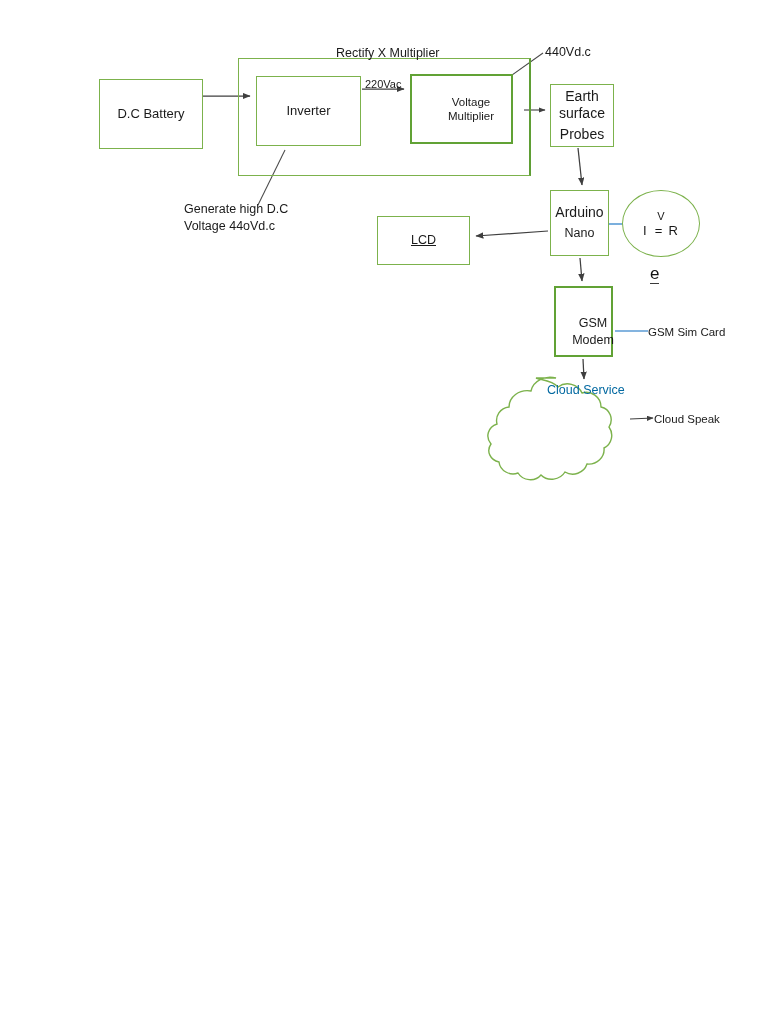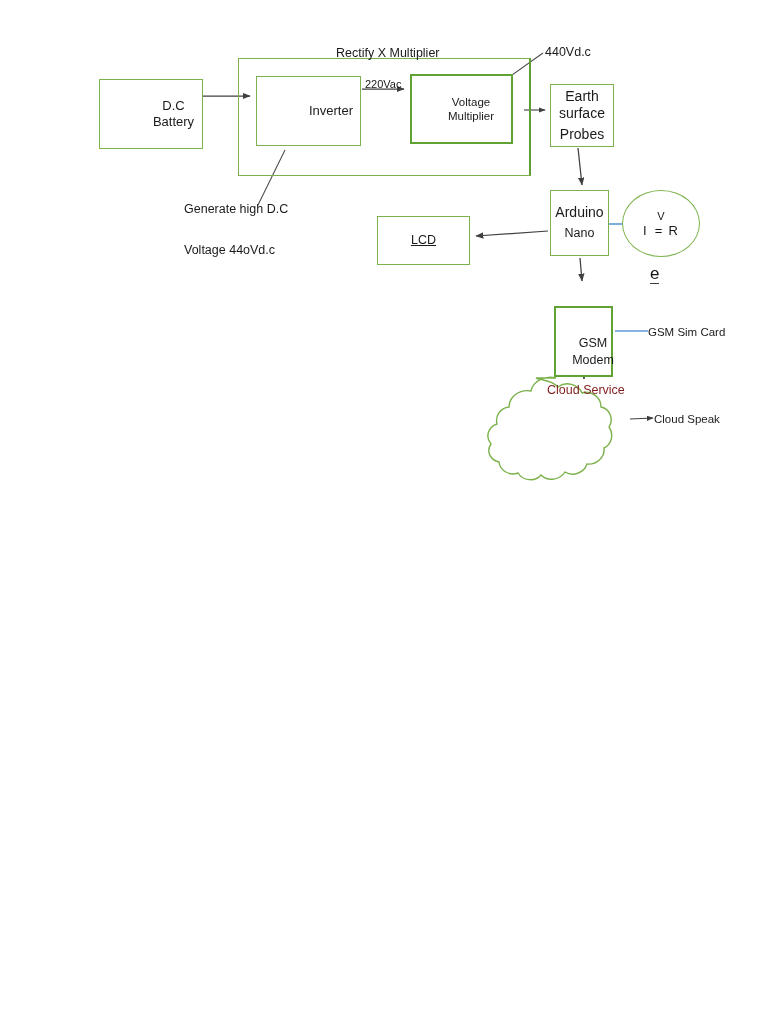--- a/index.html
+++ b/index.html
@@ -70,28 +70,28 @@
     position: absolute;
     font-size: 17px;
     color: #111;
     border-bottom: 1.3px double #3a3a3a;
     padding-bottom: 1px;
     line-height: 1;
   }
   .cloud-label {
     position: absolute;
     font-size: 12.5px;
-    color: #7f1d1d;
+    color: #0369a1;
     white-space: pre;
   }
   .t10 { font-size: 14px; }
   .t11 { font-size: 11px; }
   .t115 { font-size: 11.5px; }
   .t125 { font-size: 12.5px; }
-  .t13 { font-size: 13px; margin-left: 45px; }
+  .t13 { font-size: 13px; }
 </style>
 </head>
 <body>
 
 <div id="canvas">
 
   <svg class="layer" viewBox="0 0 768 1024" xmlns="http://www.w3.org/2000/svg">
     <defs>
       <marker id="ah" markerWidth="9" markerHeight="9" refX="7.4" refY="3.2" orient="auto" markerUnits="userSpaceOnUse">
         <path d="M0,0 L8,3.2 L0,6.4 z" fill="#3f3f3f"></path>
@@ -166,21 +166,21 @@
 
   <div class="node" style="left:550px; top:190px; width:59px; height:66px; justify-content:center; gap:4px;">
     <span class="t10">Arduino</span>
     <span class="t125">Nano</span>
   </div>
 
   <div class="node" style="left:377px; top:216px; width:93px; height:49px;text-decoration:underline;">
     <span class="t125">LCD</span>
   </div>
 
-  <div class="node thick" style="left:554px; top:286px; width:59px; height:71px; justify-content:flex-end; padding-bottom:6px; gap:2px;margin-top:20px;">
+  <div class="node thick" style="left:554px; top:286px; width:59px; height:71px; justify-content:flex-end; padding-bottom:6px; gap:2px;">
     <span class="t125">GSM</span>
     <span class="t125">Modem</span>
   </div>
 
   <div class="cloud-label" style="left:547px; top:383px;">Cloud Service</div>
 
   <div class="ellipse-node" style="left:622px; top:190px; width:78px; height:67px;">
     <span class="ohm-v">V</span>
     <div style="display:flex; align-items:center; gap:7px;">
       <span class="ohm-ir">I</span>
@@ -188,19 +188,19 @@
     </div>
   </div>
 
   <div class="e-sym" style="left:650px; top:265px;">e</div>
 
   <div class="lbl t11" style="left:365px; top:77px;">220Vac</div>
 
   <div class="lbl t125" style="left:545px; top:43px;">440Vd.c</div>
 
   <div class="lbl t125" style="left:184px; top:200px;">Generate high D.C</div>
-  <div class="lbl t125" style="left:184px; top:217px;margin-top:24px;">Voltage 44oVd.c</div>
+  <div class="lbl t125" style="left:184px; top:217px;">Voltage 44oVd.c</div>
 
   <div class="lbl t115" style="left:648px; top:324px;">GSM Sim Card</div>
 
   <div class="lbl t115" style="left:654px; top:411px;">Cloud Speak</div>
 
 </div>
 
 </body></html>

